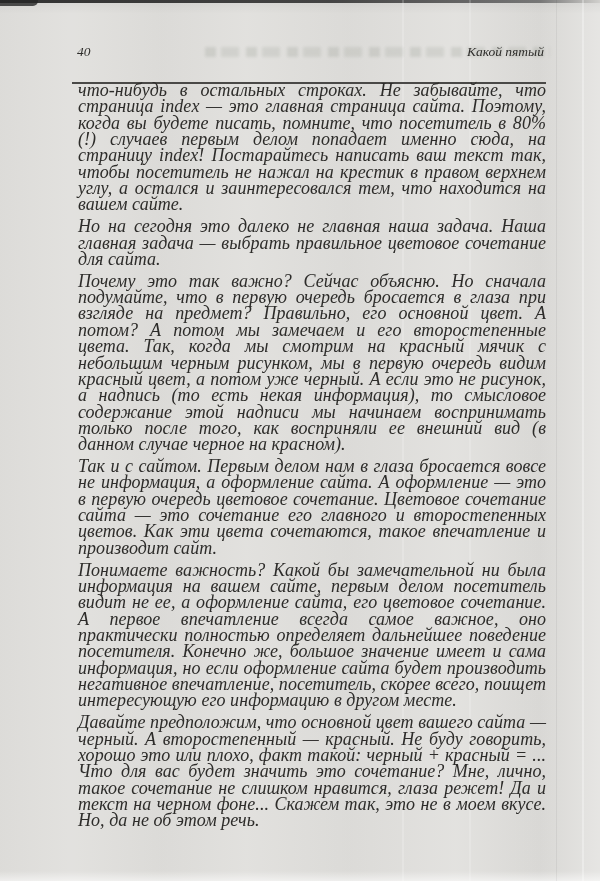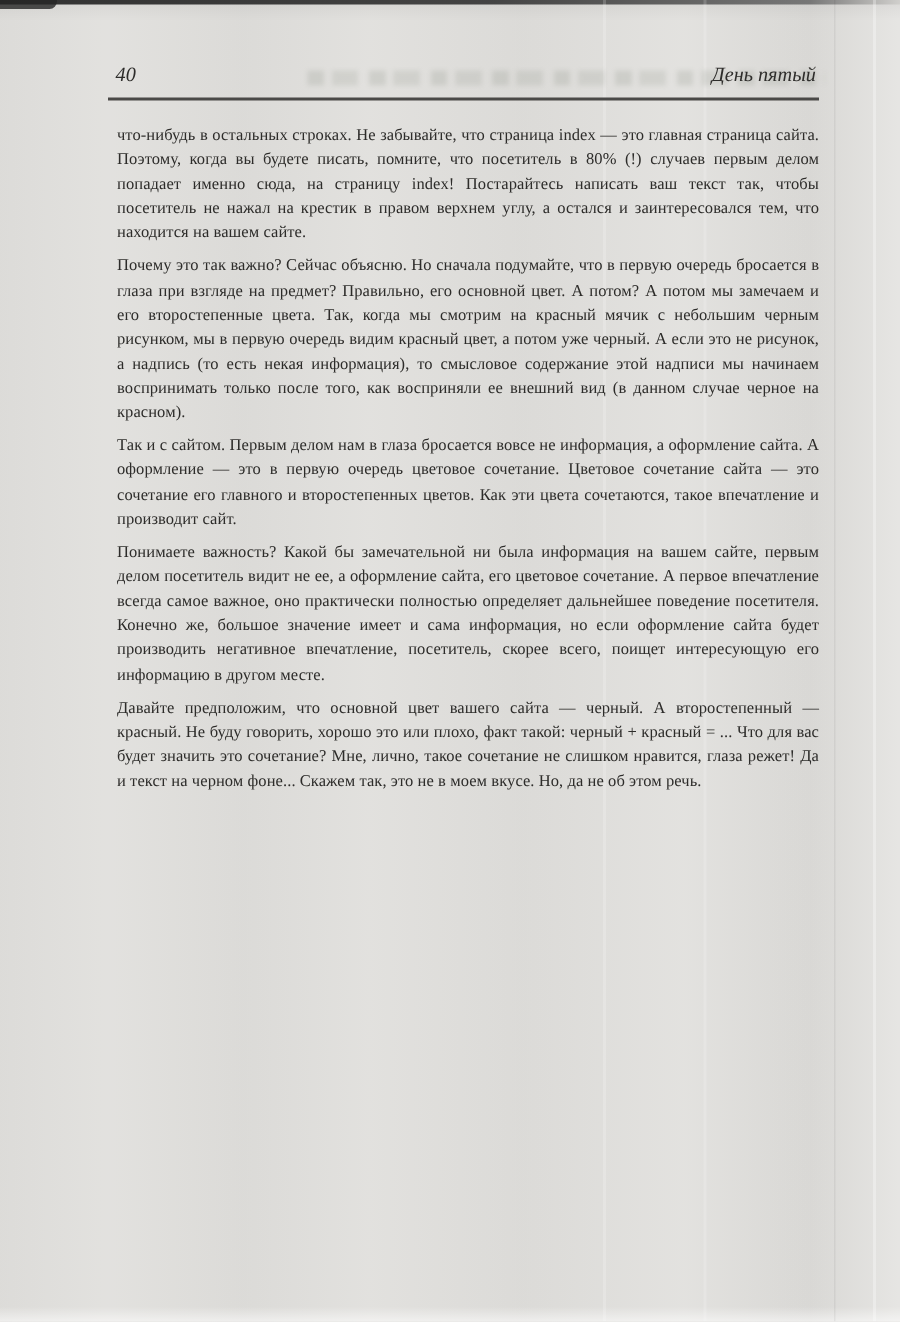--- a/index.html
+++ b/index.html
@@ -61,26 +61,26 @@
   .streak.s4 { left: 582px; opacity: .8; }
   
   .header {
     position: absolute;
     top: 42px;
     left: 72px;
     right: 54px;
     height: 20px;
     display: flex;
     justify-content: space-between;
-    align-items: flex-start;
+    align-items: center;
     font-style: italic;
     font-size: 13.5px;
     color: #2e2d2b;
     border-bottom: 2px solid #4a4947;
-    padding-bottom: 3px;
+    padding-bottom: 20px;
   }
   .header .page-number { padding-left: 5px; }
   .header .running-title { padding-right: 2px; }
   
   .bleed {
     position: absolute;
     top: 47px;
     left: 205px;
     width: 345px;
     height: 10px;
@@ -91,24 +91,25 @@
       rgba(110,118,104,0.45) 16px 34px, rgba(110,118,104,0) 34px 41px);
     pointer-events: none;
   }
   
   .text-block {
     position: absolute;
     top: 82px;
     left: 78px;
     width: 468px;
     color: #2d2c2a;
-    font-size: 11px;
+    font-size: 18px;
     line-height: 16.35px;
     text-align: justify;
     letter-spacing: 0.05px;
+    font-style: italic;
   }
   .text-block p {
     margin: 0 0 5.5px 0;
     text-indent: 0;
   }
 </style>
 </head>
 <body>
 
 <div class="page">
@@ -118,24 +119,25 @@
 
   <div class="streak s1"></div>
   <div class="streak s2"></div>
   <div class="streak s3"></div>
   <div class="streak s4"></div>
 
   <div class="bleed"></div>
 
   <div class="header">
     <span class="page-number">40</span>
-    <span class="running-title">День пятый</span>
+    <span class="running-title">Какой пятый</span>
   </div>
 
   <div class="text-block">
     <p>что-нибудь в остальных строках. Не забывайте, что страница index — это главная страница сайта. Поэтому, когда вы будете писать, помните, что посетитель в 80% (!) случаев первым делом попадает именно сюда, на страницу index! Постарайтесь написать ваш текст так, чтобы посетитель не нажал на крестик в правом верхнем углу, а остался и заинтересовался тем, что находится на вашем сайте.</p>
+    <p>Но на сегодня это далеко не главная наша задача. Наша главная задача — выбрать правильное цветовое сочетание для сайта.</p>
     <p>Почему это так важно? Сейчас объясню. Но сначала подумайте, что в первую очередь бросается в глаза при взгляде на предмет? Правильно, его основной цвет. А потом? А потом мы замечаем и его второстепенные цвета. Так, когда мы смотрим на красный мячик с небольшим черным рисунком, мы в первую очередь видим красный цвет, а потом уже черный. А если это не рисунок, а надпись (то есть некая информация), то смысловое содержание этой надписи мы начинаем воспринимать только после того, как восприняли ее внешний вид (в данном случае черное на красном).</p>
     <p>Так и с сайтом. Первым делом нам в глаза бросается вовсе не информация, а оформление сайта. А оформление — это в первую очередь цветовое сочетание. Цветовое сочетание сайта — это сочетание его главного и второстепенных цветов. Как эти цвета сочетаются, такое впечатление и производит сайт.</p>
     <p>Понимаете важность? Какой бы замечательной ни была информация на вашем сайте, первым делом посетитель видит не ее, а оформление сайта, его цветовое сочетание. А первое впечатление всегда самое важное, оно практически полностью определяет дальнейшее поведение посетителя. Конечно же, большое значение имеет и сама информация, но если оформление сайта будет производить негативное впечатление, посетитель, скорее всего, поищет интересующую его информацию в другом месте.</p>
     <p>Давайте предположим, что основной цвет вашего сайта — черный. А второстепенный — красный. Не буду говорить, хорошо это или плохо, факт такой: черный + красный = ... Что для вас будет значить это сочетание? Мне, лично, такое сочетание не слишком нравится, глаза режет! Да и текст на черном фоне... Скажем так, это не в моем вкусе. Но, да не об этом речь.</p>
   </div>
 
 </div>
 
 </body></html>

